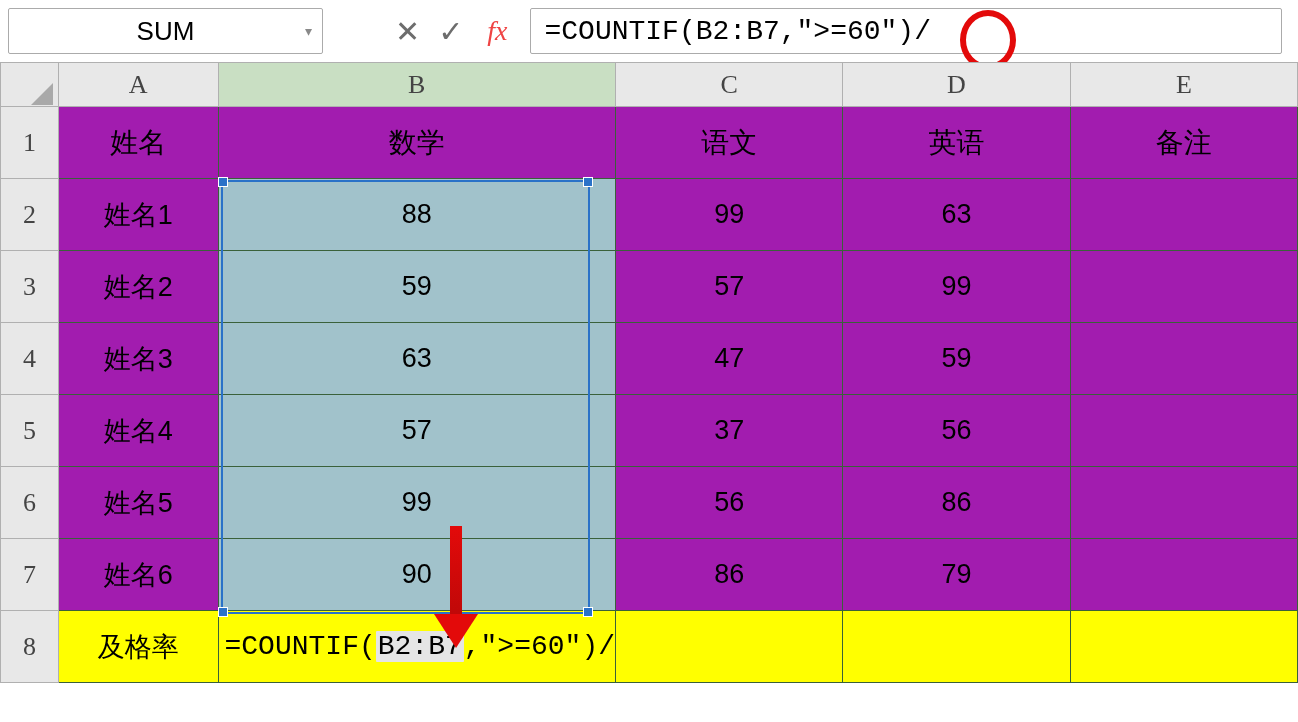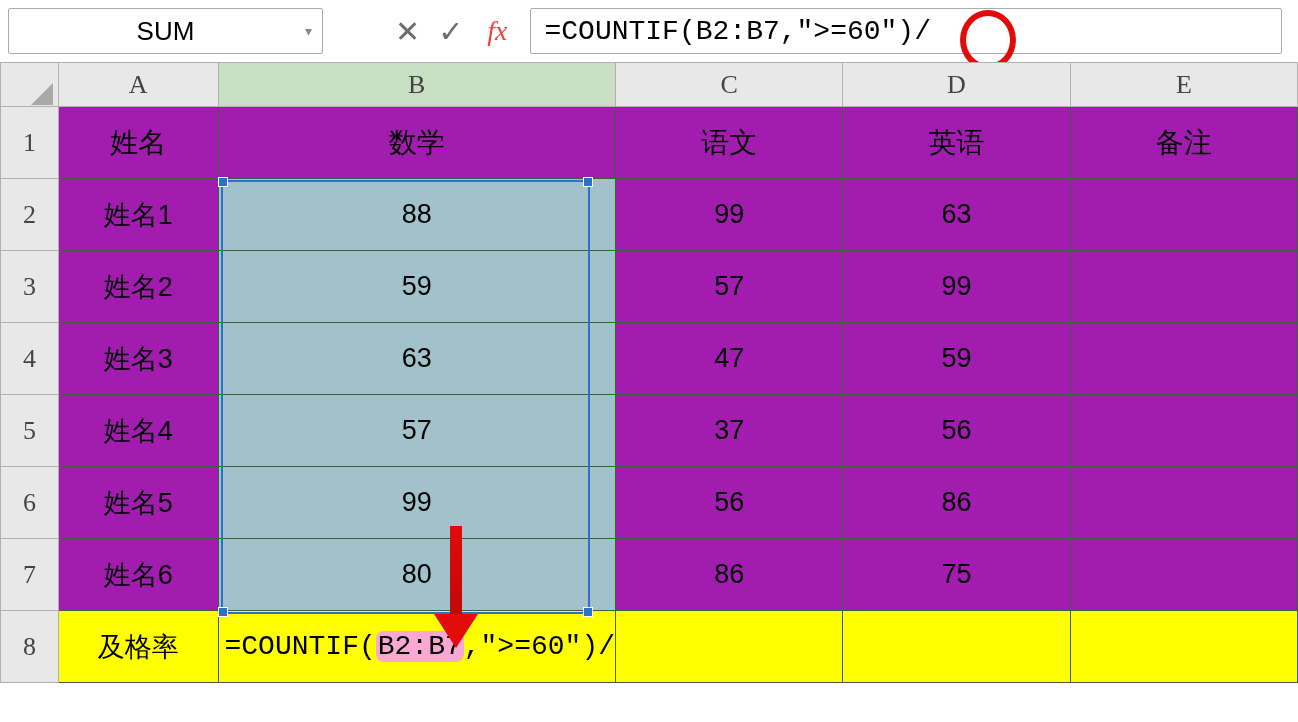--- a/index.html
+++ b/index.html
@@ -154,22 +154,22 @@
     .data-cell.yellow {
       background: #ffff00;
     }
     .data-cell.formula-cell {
       text-align: left;
       padding-left: 6px;
       font-family: "Courier New", monospace;
       font-size: 28px;
     }
     .range-highlight {
-      background: #f9a8d4;
-      border-radius: 8px;
+      background: #e5e5e5;
+      border-radius: 1px;
       padding: 0 2px;
     }
     
     
     .selection-box {
       position: absolute;
       border: 2.5px solid #2a72c8;
       pointer-events: none;
       z-index: 5;
     }
@@ -281,23 +281,23 @@
     <th class="row-header">6</th>
     <td class="data-cell">姓名5</td>
     <td class="data-cell selected-range">99</td>
     <td class="data-cell">56</td>
     <td class="data-cell">86</td>
     <td class="data-cell"></td>
   </tr>
   <tr>
     <th class="row-header">7</th>
     <td class="data-cell">姓名6</td>
-    <td class="data-cell selected-range">80</td>
+    <td class="data-cell selected-range">90</td>
     <td class="data-cell">86</td>
-    <td class="data-cell">75</td>
+    <td class="data-cell">79</td>
     <td class="data-cell"></td>
   </tr>
   <tr>
     <th class="row-header">8</th>
     <td class="data-cell yellow">及格率</td>
     <td class="data-cell yellow formula-cell">
       <span>=COUNTIF(</span><span class="range-highlight">B2:B7</span><span>,"&gt;=60")/</span>
     </td>
     <td class="data-cell yellow"></td>
     <td class="data-cell yellow"></td>

